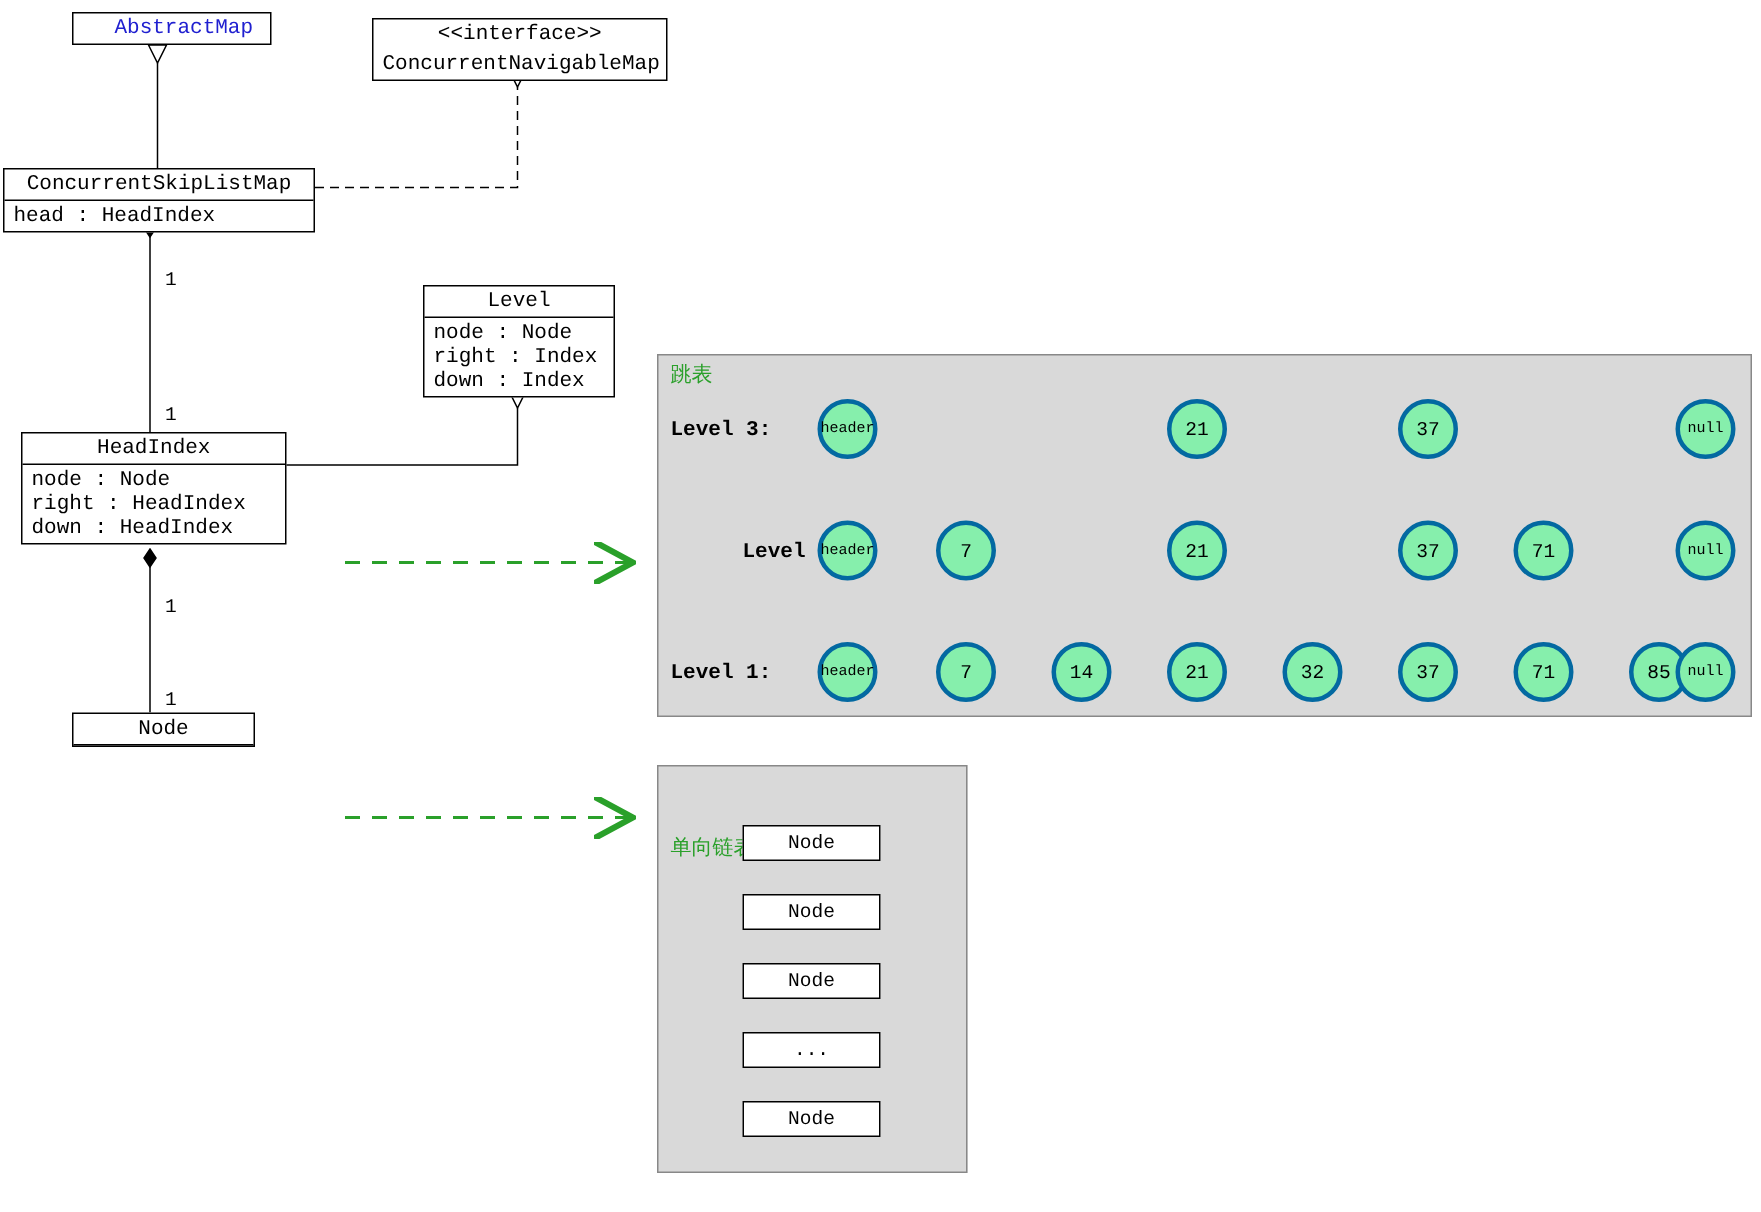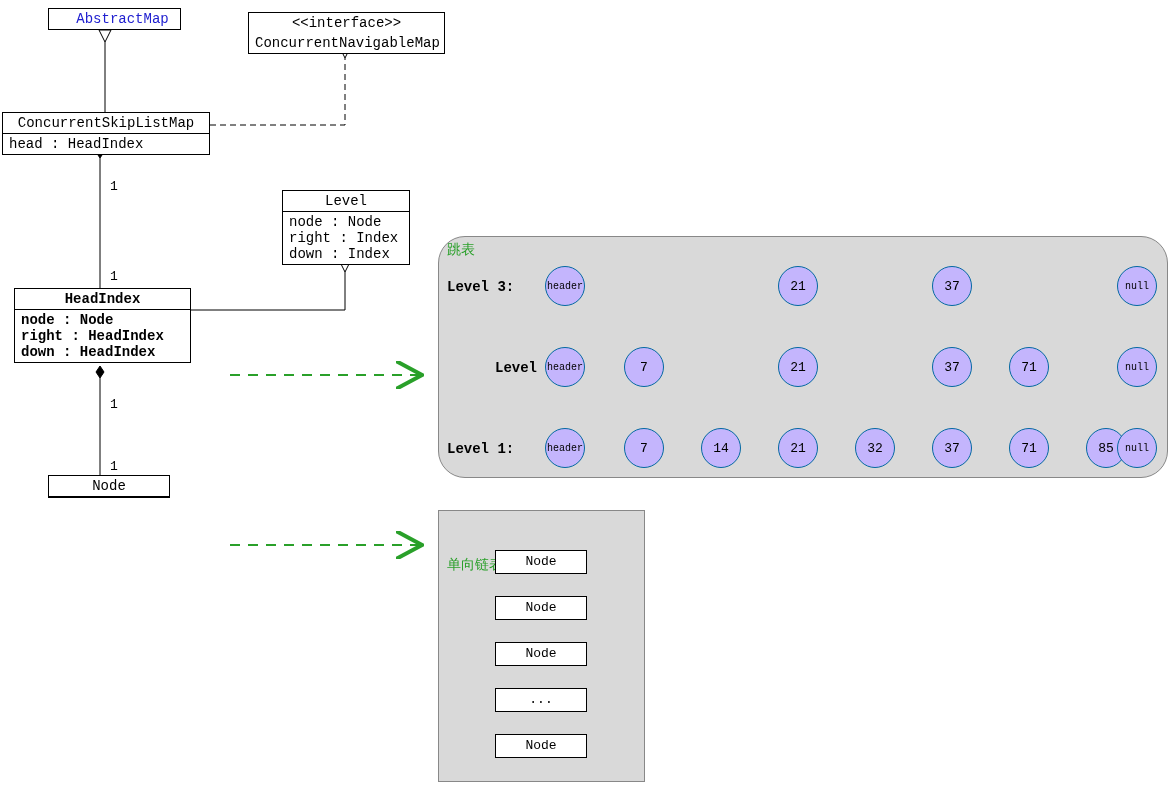--- a/index.html
+++ b/index.html
@@ -52,22 +52,22 @@
     position:absolute;
     font-weight:bold;
     font-family: Liberation Mono, monospace;
     font-size:14px;
   }
   .skip-node {
     position:absolute;
     width:40px;
     height:40px;
     border-radius:50%;
-    background:#c4b5fd;
-    border:1px solid #0369a1;
+    background:#86efac;
+    border:3px solid #0369a1;
     display:flex;
     align-items:center;
     justify-content:center;
     font-size:13px;
     box-sizing:border-box;
   }
   .skip-node.small { font-size:10px; }
   .blue-arrow { stroke:#2e7cd6; stroke-width:2; fill:none; marker-end:url(#blueHead); }
   .green-arrow { stroke:#2aa02a; stroke-width:2; fill:none; marker-end:url(#greenHead); }
   .list-node {
@@ -183,34 +183,34 @@
 
 <div class="uml-box" style="left:282px; top:190px; width:126px;">
   <div class="uml-title">Level</div>
   <div class="uml-fields">
     <div>node : Node</div>
     <div>right : Index</div>
     <div>down : Index</div>
   </div>
 </div>
 
-<div class="uml-box" style="left:14px; top:288px; width:175px;font-weight:bold;">
+<div class="uml-box" style="left:14px; top:288px; width:175px;">
   <div class="uml-title">HeadIndex</div>
   <div class="uml-fields">
     <div>node : Node</div>
     <div>right : HeadIndex</div>
     <div>down : HeadIndex</div>
   </div>
 </div>
 
 <div class="uml-box" style="left:48px; top:475px; width:120px;">
   <div class="uml-title">Node</div>
 </div>
 
-<div class="drawing-box" style="left:438px; top:236px; width:728px; height:240px;border-radius:27px;">
+<div class="drawing-box" style="left:438px; top:236px; width:728px; height:240px;">
   <div class="drawing-title" style="left:8px; top:4px;">跳表</div>
 
   <div class="level-label" style="left:8px; top:42px;">Level 3:</div>
   <div class="level-label" style="left:8px; top:123px;margin-left:48px;">Level 2:</div>
   <div class="level-label" style="left:8px; top:204px;">Level 1:</div>
 </div>
 
 <div class="skip-node small" style="left:545px; top:266px;">header</div>
 <div class="skip-node" style="left:778px; top:266px;">21</div>
 <div class="skip-node" style="left:932px; top:266px;">37</div>

